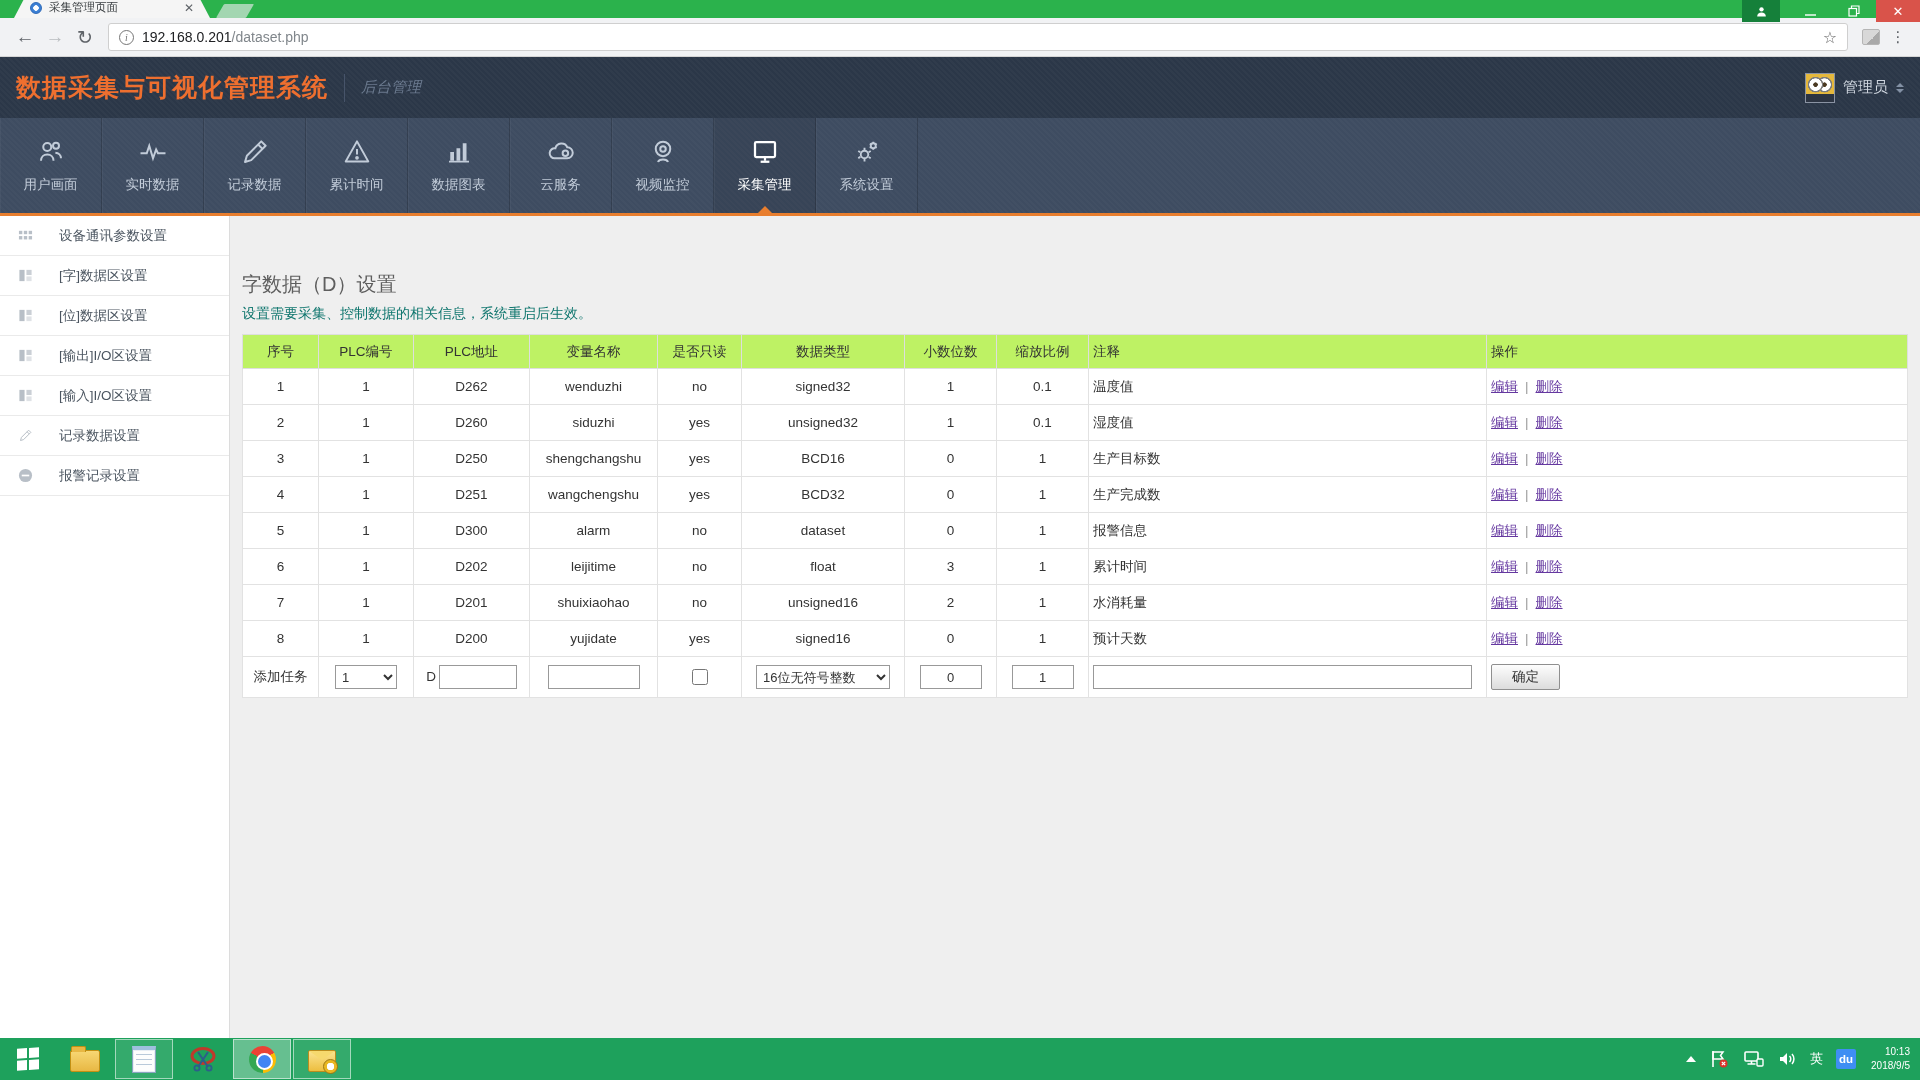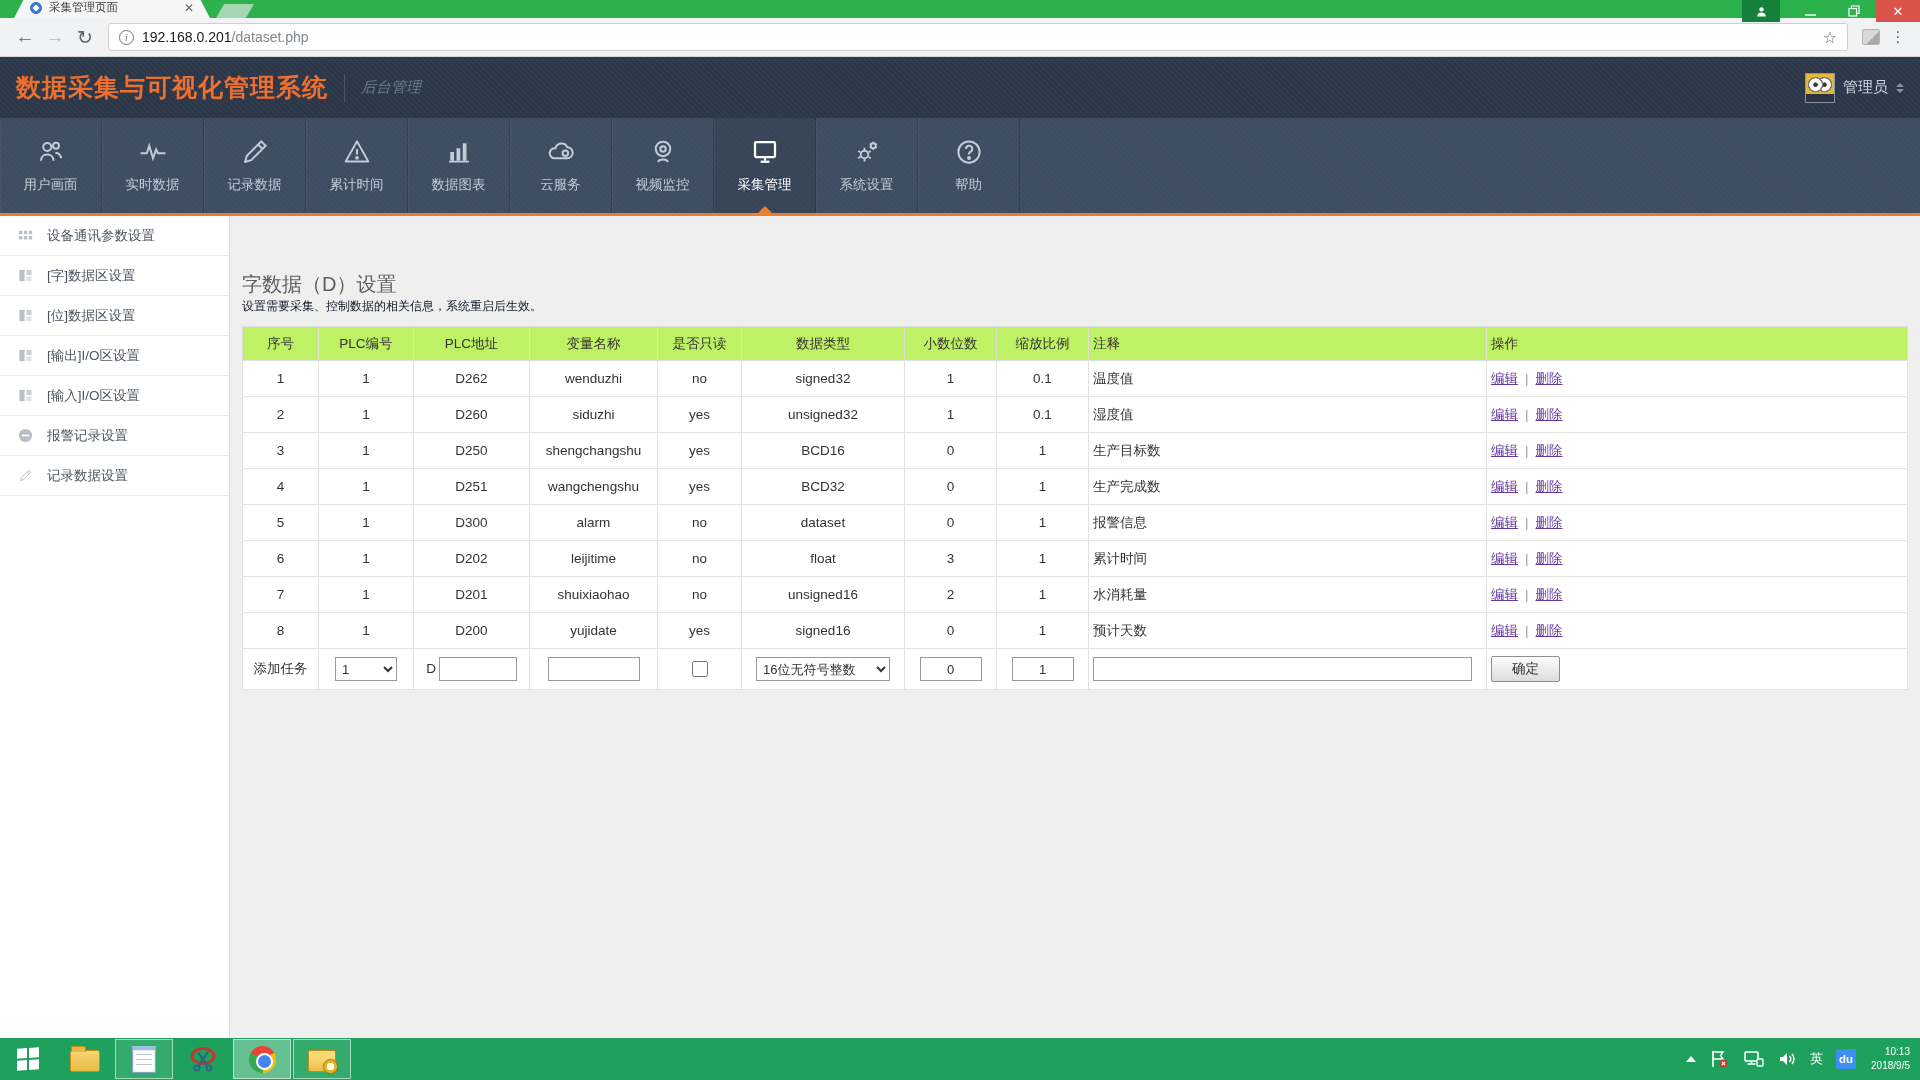--- a/index.html
+++ b/index.html
@@ -66,28 +66,28 @@
     border-right:1px solid rgba(0,0,0,.18); box-shadow:inset 1px 0 0 rgba(255,255,255,.04); cursor:pointer; }
   .nav-item .icon svg { width:30px; height:30px; display:block; }
   .nav-label { font-size:13.5px; }
   .nav-item.active { color:#fff; background:rgba(0,0,0,.10); }
   .nav-item.active::after { content:""; position:absolute; bottom:0; left:50%; margin-left:-7px;
     border-left:7px solid transparent; border-right:7px solid transparent; border-bottom:7px solid #e87e2e; }
 
   
   .app-body { flex:1; display:flex; min-height:0; }
   .sidebar { width:230px; background:#fff; border-right:1px solid #dcdcdc; flex:none; }
-  .side-item { height:40px; display:flex; align-items:center; gap:14px; padding-left:18px;
+  .side-item { height:40px; display:flex; align-items:center; gap:26px; padding-left:18px;
     border-bottom:1px solid #eaeaea; color:#4b5560; font-size:13.5px; cursor:pointer; }
   .side-item .icon { color:#b8bfc7; }
   .side-item .icon svg { width:15px; height:15px; display:block; }
 
   .content { flex:1; padding:14px 12px 0 12px; background:#efefef; min-width:0; }
   .page-title { font-size:20px; color:#5e5e5e;margin-top:41px; }
-  .page-subtitle { font-size:12px; color:#0f172a; }
+  .page-subtitle { font-size:14px; color:#0f766e; margin-top:7px; }
 
   
   table.data { border-collapse:collapse; table-layout:fixed; width:100%; margin-top:11px; background:#fff; }
   .data th, .data td { border:1px solid #e2e2e2; height:36px; font-size:13.5px; color:#333; text-align:center; padding:0 2px; font-weight:400; }
   .data thead th { background:#bef264; border-color:#dedede; height:34px; }
   .data th.al, .data td.al { text-align:left; padding-left:4px; }
   .ops a { color:#6538a0; text-decoration:underline; cursor:pointer; }
   .ops .sep { color:#999; margin:0 7px; text-decoration:none; }
   .add-row td { height:41px; }
   .add-row select, .add-row input[type=text] { height:24px; border:1px solid #999; background:#fff; font-size:13px; font-family:inherit; color:#333; vertical-align:middle; }
@@ -281,30 +281,20 @@
         <span class="icon">
           <svg viewBox="0 0 24 24" fill="none" stroke="currentColor" stroke-width="1.5">
             <circle cx="10" cy="14" r="3"></circle>
             <path d="M10 8.5v2M10 17.5v2M5 11.2l1.7 1M13.3 16l1.7 1M5 16.9l1.7-1M13.3 12.2l1.7-1"></path>
             <circle cx="17" cy="7" r="2"></circle>
             <path d="M17 3.8v1.3M17 8.9v1.3M14.2 5.4l1.1.6M18.7 8l1.1.6M14.2 8.6l1.1-.6M18.7 6l1.1-.6"></path>
           </svg>
         </span>
         <span class="nav-label">系统设置</span>
       </div>
-      <div class="nav-item">
-        <span class="icon">
-          <svg viewBox="0 0 24 24" fill="none" stroke="currentColor" stroke-width="1.6">
-            <circle cx="12" cy="12" r="8.5"></circle>
-            <path d="M9.6 9.6a2.5 2.5 0 1 1 3.6 2.2c-.8.4-1.2 1-1.2 1.8v.4"></path>
-            <circle cx="12" cy="16.8" r="0.8" fill="currentColor"></circle>
-          </svg>
-        </span>
-        <span class="nav-label">帮助</span>
-      </div>
     </div>
 
   <div class="app-body">
     <div class="sidebar" id="sidebar">
         <div class="side-item">
           <span class="icon">
             <svg viewBox="0 0 16 16" fill="currentColor">
               <rect x="1" y="3" width="3.6" height="3.6"></rect>
               <rect x="6.2" y="3" width="3.6" height="3.6"></rect>
               <rect x="11.4" y="3" width="3.6" height="3.6"></rect>
@@ -350,35 +340,35 @@
             <svg viewBox="0 0 16 16" fill="currentColor">
               <rect x="1.5" y="2" width="5.5" height="12"></rect>
               <rect x="9" y="2" width="5.5" height="5.5" opacity="0.75"></rect>
               <rect x="9" y="9" width="5.5" height="5" opacity="0.45"></rect>
             </svg>
           </span>
           <span>[输入]I/O区设置</span>
         </div>
         <div class="side-item">
           <span class="icon">
+            <svg viewBox="0 0 24 24" fill="none" stroke="currentColor" stroke-width="1.6">
+              <path d="M4 20l1.5-5L17 3.5 20.5 7 9 18.5 4 20z" stroke-linejoin="round"></path>
+              <path d="M14.5 6L18 9.5"></path>
+            </svg>
+          </span>
+          <span>记录数据设置</span>
+        </div>
+        <div class="side-item">
+          <span class="icon">
             <svg viewBox="0 0 16 16">
               <circle cx="8" cy="8" r="7" fill="currentColor"></circle>
               <rect x="4" y="7.1" width="8" height="1.8" fill="#fff"></rect>
             </svg>
           </span>
           <span>报警记录设置</span>
-        </div>
-        <div class="side-item">
-          <span class="icon">
-            <svg viewBox="0 0 24 24" fill="none" stroke="currentColor" stroke-width="1.6">
-              <path d="M4 20l1.5-5L17 3.5 20.5 7 9 18.5 4 20z" stroke-linejoin="round"></path>
-              <path d="M14.5 6L18 9.5"></path>
-            </svg>
-          </span>
-          <span>记录数据设置</span>
         </div>
       </div>
     <div class="content">
       <div class="page-title">字数据（D）设置</div>
       <div class="page-subtitle">设置需要采集、控制数据的相关信息，系统重启后生效。</div>
 
       <table class="data">
         <colgroup>
           <col style="width:76px">
             <col style="width:95px">

